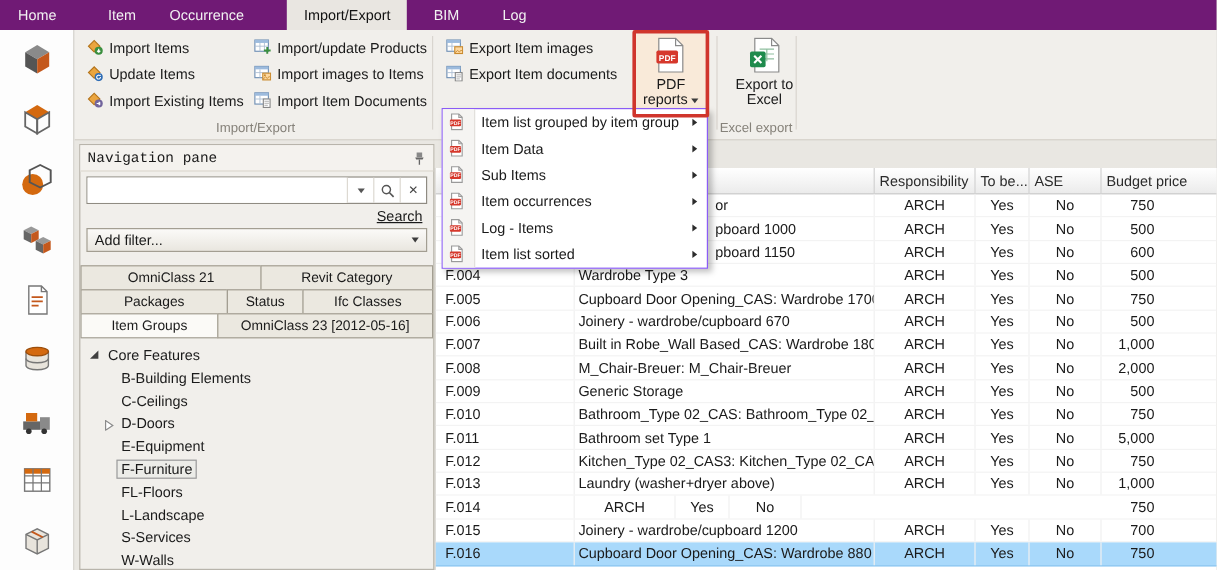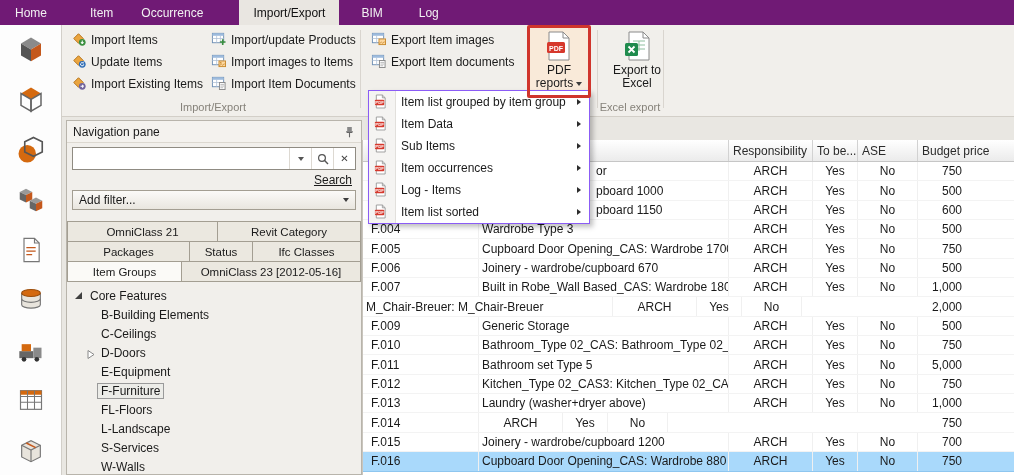--- a/index.html
+++ b/index.html
@@ -49,21 +49,21 @@
            border-right:1px solid #e2e0dc;}
   .menuitem{height:22px;display:flex;align-items:center;position:relative;padding-left:32px;cursor:default;}
   .menuitem .mic{position:absolute;left:5px;top:3px;}
   .menuitem .sub{margin-left:auto;margin-right:8px;width:0;height:0;border-top:3.5px solid transparent;
            border-bottom:3.5px solid transparent;border-left:4.5px solid #2c2c2c;}
 
   
   .navpane{position:absolute;left:66px;top:120px;width:296px;height:355px;background:#f1efeb;
            border:1px solid #b8b4ab;box-sizing:border-box;z-index:6;}
   .navtitle{height:21px;display:flex;align-items:center;padding:0 6px;border-bottom:1px solid #dcd8d0;
-           background:#f4f2ee;}
+           background:#f4f2ee;font-family:Liberation Mono, monospace;}
   .navtitle .pin{margin-left:auto;display:flex;cursor:default;}
   .searchrow{position:absolute;left:5px;right:5px;top:26px;height:23px;background:#fff;
            border:1px solid #8f8b82;display:flex;align-items:stretch;box-sizing:border-box;}
   .searchrow input{flex:1;border:none;outline:none;padding:0 4px;font:inherit;min-width:0;background:#fff;}
   .icnbtn{width:21px;display:flex;align-items:center;justify-content:center;border-left:1px solid #ddd9d2;
            color:#444;cursor:default;font-size:10px;}
   .searchlink{position:absolute;right:9px;top:52px;text-decoration:underline;cursor:pointer;}
   .addfilter{position:absolute;left:5px;right:5px;top:69px;height:20px;border:1px solid #a39e92;
            background:linear-gradient(#fbfaf8,#e9e6df);display:flex;align-items:center;padding:0 6px;
            box-sizing:border-box;cursor:default;}
@@ -459,20 +459,21 @@
     </div>
     <div class="grow">
       <div class="gc code">F.007</div>
       <div class="gc name">Built in Robe_Wall Based_CAS: Wardrobe 1800</div>
       <div class="gc resp">ARCH</div>
       <div class="gc tobe">Yes</div>
       <div class="gc ase">No</div>
       <div class="gc price">1,000</div>
     </div>
     <div class="grow">
+      <div class="gc code">F.008</div>
       <div class="gc name">M_Chair-Breuer: M_Chair-Breuer</div>
       <div class="gc resp">ARCH</div>
       <div class="gc tobe">Yes</div>
       <div class="gc ase">No</div>
       <div class="gc price">2,000</div>
     </div>
     <div class="grow">
       <div class="gc code">F.009</div>
       <div class="gc name">Generic Storage</div>
       <div class="gc resp">ARCH</div>
@@ -483,21 +484,21 @@
     <div class="grow">
       <div class="gc code">F.010</div>
       <div class="gc name">Bathroom_Type 02_CAS: Bathroom_Type 02_1...</div>
       <div class="gc resp">ARCH</div>
       <div class="gc tobe">Yes</div>
       <div class="gc ase">No</div>
       <div class="gc price">750</div>
     </div>
     <div class="grow">
       <div class="gc code">F.011</div>
-      <div class="gc name">Bathroom set Type 5</div>
+      <div class="gc name">Bathroom set Type 1</div>
       <div class="gc resp">ARCH</div>
       <div class="gc tobe">Yes</div>
       <div class="gc ase">No</div>
       <div class="gc price">5,000</div>
     </div>
     <div class="grow">
       <div class="gc code">F.012</div>
       <div class="gc name">Kitchen_Type 02_CAS3: Kitchen_Type 02_CAS</div>
       <div class="gc resp">ARCH</div>
       <div class="gc tobe">Yes</div>

